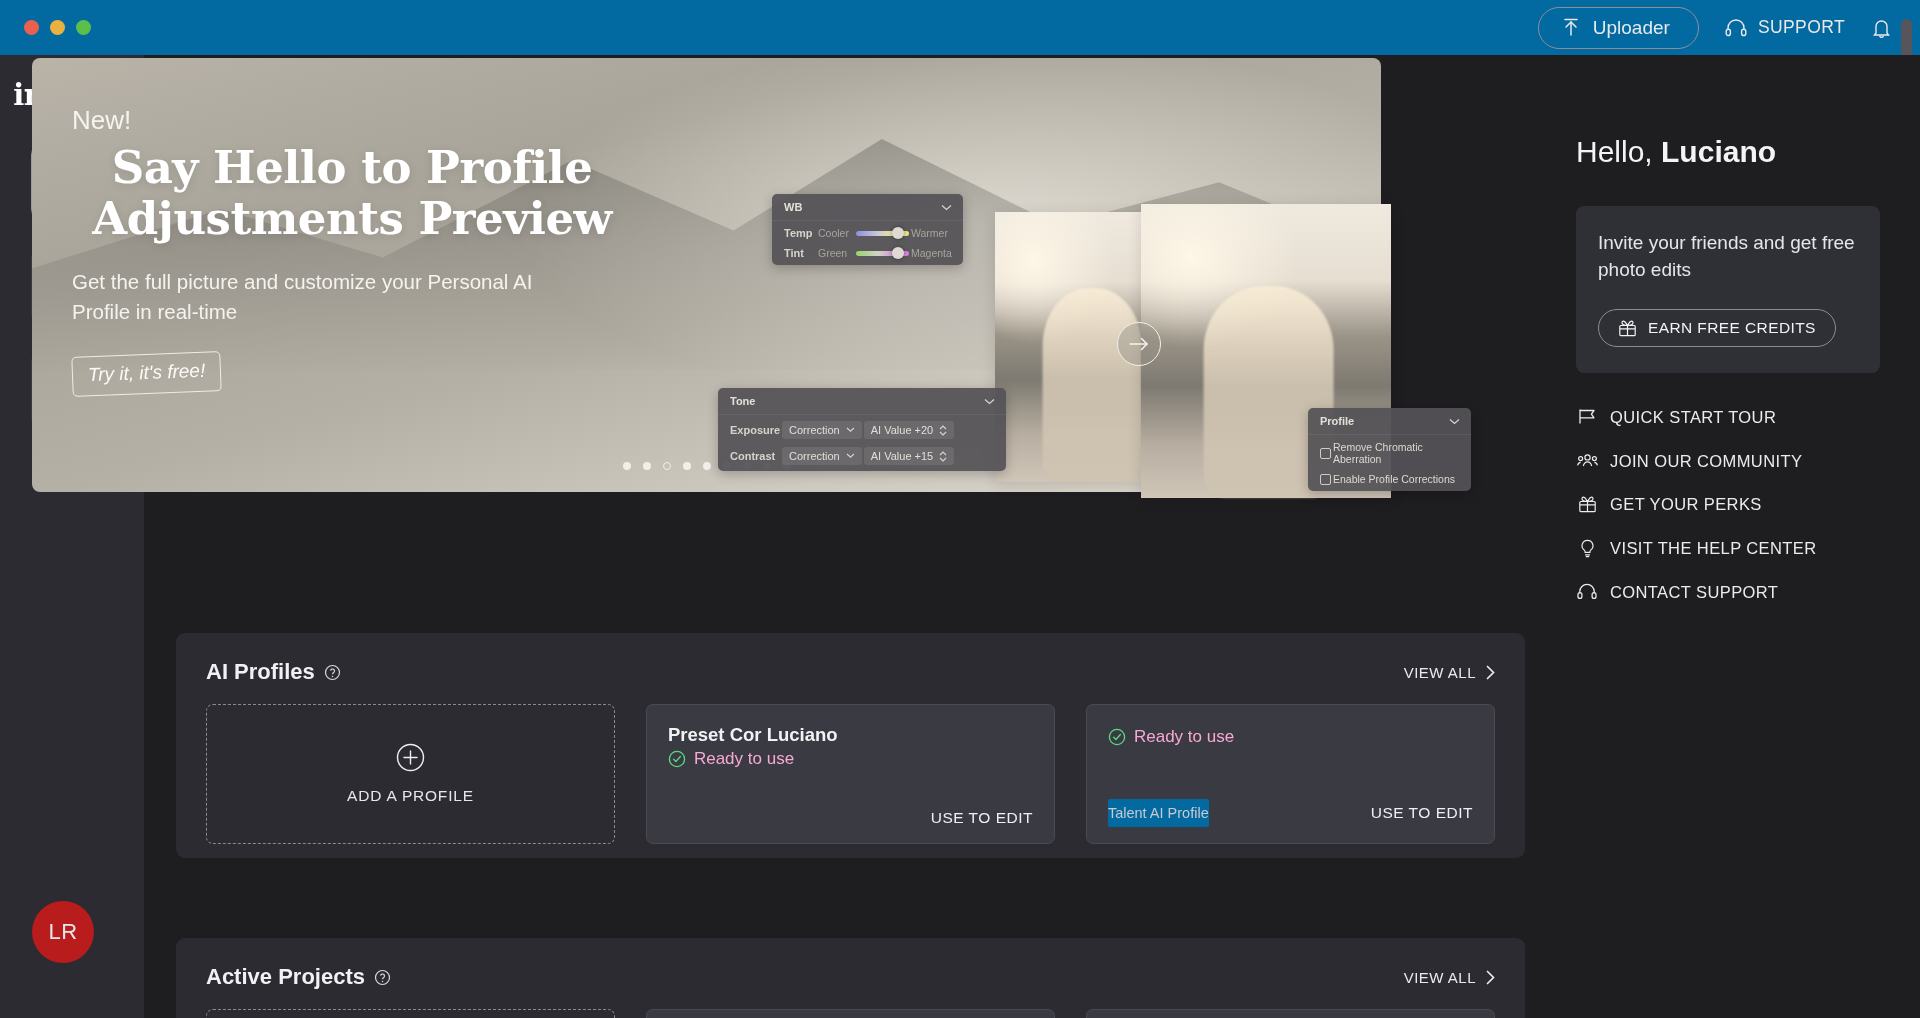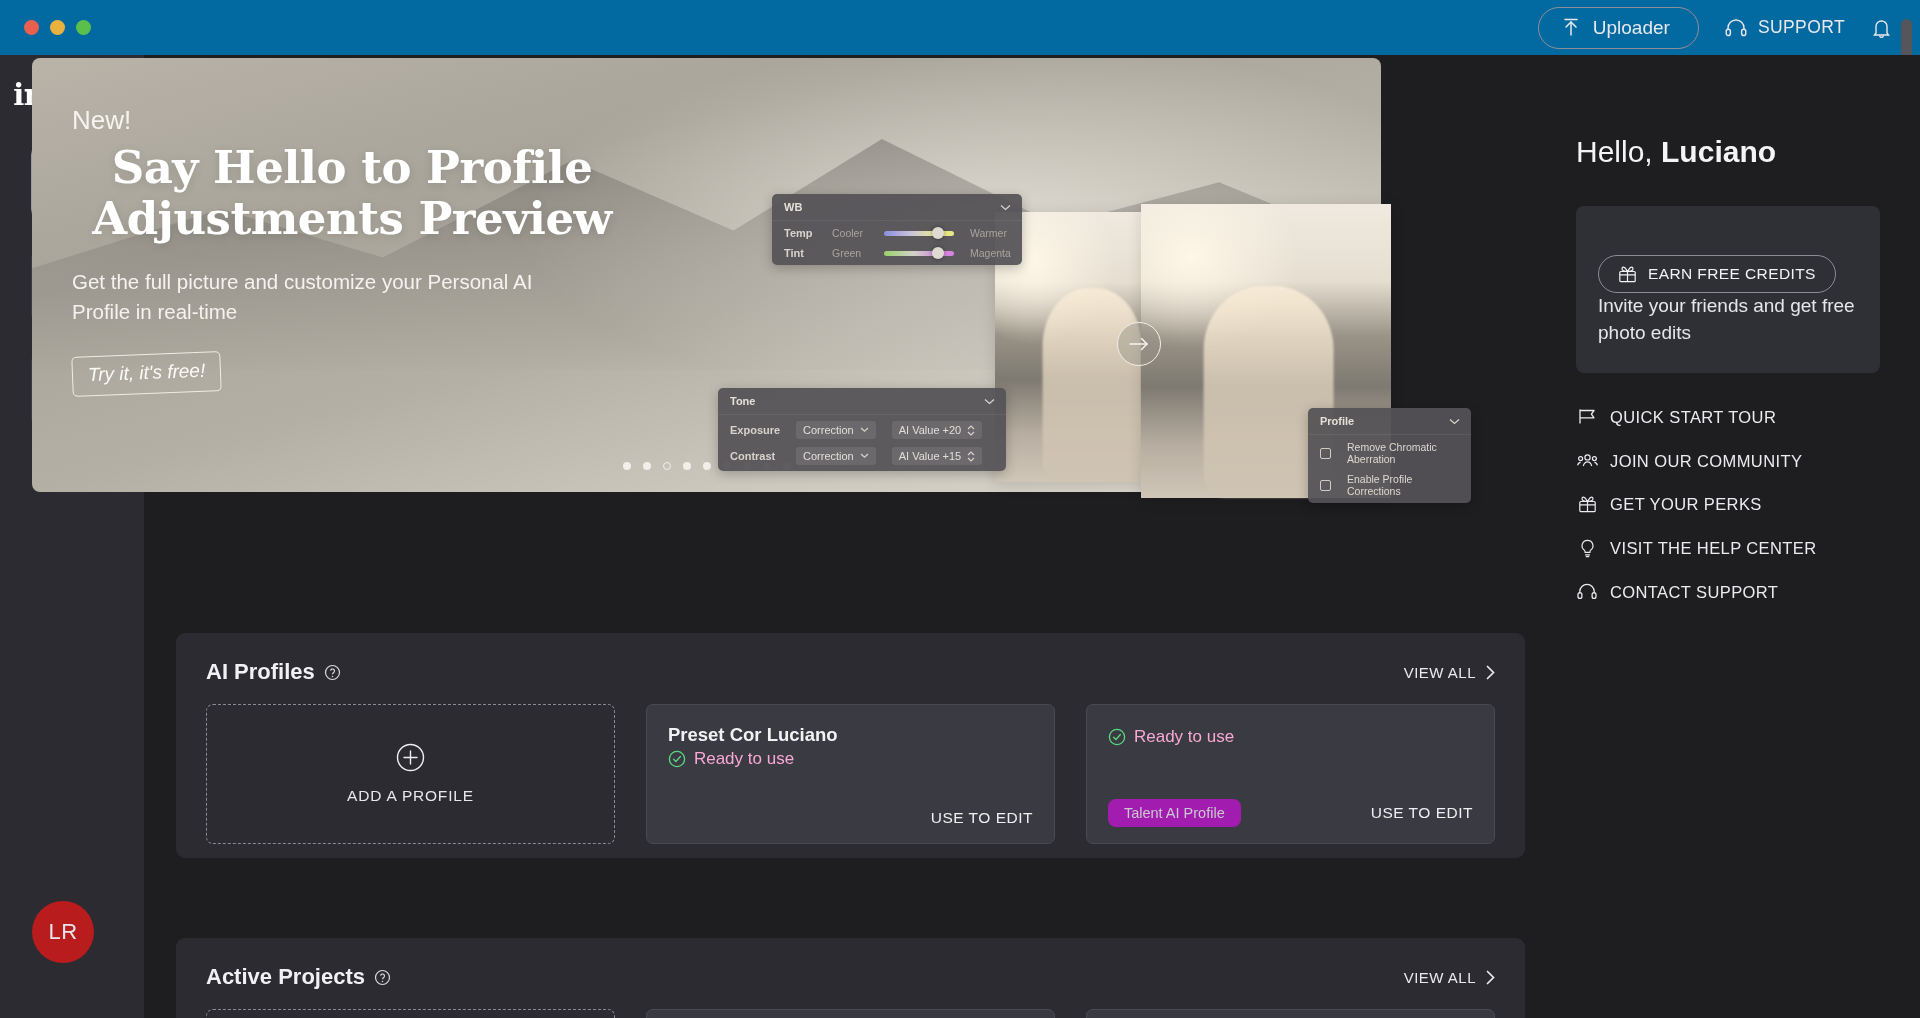--- a/index.html
+++ b/index.html
@@ -108,33 +108,33 @@
   }
   .lr-panel {
     position: absolute; background: rgba(84,82,86,.93); border-radius: 5px; z-index: 6;
     box-shadow: 0 3px 12px rgba(0,0,0,.24); color: #ded9d2; overflow: hidden;
   }
   .lr-head {
     display: flex; align-items: center; justify-content: space-between;
     padding: 7px 11px 7px 12px; font-size: 11px; font-weight: 700; color: #e4e0d8;
     border-bottom: 1px solid rgba(255,255,255,.07);
   }
-  .lr-row { display: flex; align-items: center; padding: 6px 12px; font-size: 11px; gap: 16px; }
+  .lr-row { display: flex; align-items: center; padding: 6px 12px; font-size: 11px; gap: 2px; }
   .lr-label { font-weight: 700; color: #d8d3cb; }
   .slider-track { height: 5px; border-radius: 3px; position: relative; flex: 1; }
   .slider-knob {
     position: absolute; width: 12px; height: 12px; border-radius: 50%;
     background: #dedad2; top: -3.5px; box-shadow: 0 0 4px rgba(0,0,0,.4);
   }
   .sel {
     background: rgba(120,118,120,.55); border-radius: 3px; padding: 3px 7px;
     display: flex; align-items: center; gap: 6px; font-size: 11px; color: #e2ded7;
   }
   .chk { width: 11px; height: 11px; border: 1.3px solid #cfcac2; border-radius: 2px; flex: none; }
-  #panel-wb   { left: 772px; top: 194px; width: 250px; }
+  #panel-wb   { left: 772px; top: 194px; width: 191px; }
   #panel-tone { left: 718px; top: 388px; width: 288px; }
   #panel-prof { left: 1308px; top: 408px; width: 163px; }
   #dots { position: absolute; bottom: 22px; left: 0; width: 100%; display: flex; justify-content: center; gap: 12px; z-index: 5; }
   .cdot { width: 8px; height: 8px; border-radius: 50%; background: #f2efe9; cursor: pointer; }
   .cdot.active { background: transparent; border: 1.3px solid #f2efe9; }
   
   .section {
     position: absolute; left: 176px; width: 1349px;
     background: #2b2b31; border-radius: 9px;
   }
@@ -152,22 +152,22 @@
   .card.add {
     border: 1.6px dashed #8a8a92; display: flex; flex-direction: column;
     align-items: center; justify-content: center; gap: 15px; cursor: pointer;
   }
   .add-label { color: #e8e8ec; font-size: 15.5px; letter-spacing: .8px; }
   .card.profile { background: #3a3a42; border: 1px solid #4a4a52; padding: 19px 21px; cursor: pointer; }
   .card-title { color: #f2f2f5; font-size: 18.5px; font-weight: 700; }
   .ready { display: flex; align-items: center; gap: 8px; color: #f9a8d4; font-size: 17px; margin-top: 3px; }
   .card-foot { position: absolute; left: 21px; right: 21px; bottom: 16px; display: flex; align-items: center; }
   .badge {
-    background: #a21caf; color: #c9c9d0; font-size: 14.5px;
-    padding: 6px 16px; border-radius: 8px;
+    background: #0369a1; color: #c9c9d0; font-size: 14.5px;
+    padding: 6px 0; border-radius: 2px;
   }
   .use-edit { margin-left: auto; color: #f0f0f3; font-size: 15.5px; letter-spacing: .5px; cursor: pointer; }
   #scrollbar {
     position: absolute; right: 8px; top: 11px; width: 11px; height: 876px;
   }
   #scroll-thumb {
     position: absolute; top: 8px; left: 0; width: 11px; height: 735px;
     background: #55555b; border-radius: 6px; cursor: pointer;
   }
   
@@ -485,31 +485,31 @@
 
 <div id="scrollbar">
   <div id="scroll-thumb"></div>
 </div>
 
 <div id="rightpanel">
   <div id="greeting">
     <span>Hello, </span><b>Luciano</b>
   </div>
   <div id="invite-card">
+    <div id="invite-text">Invite your friends and get free photo edits</div>
     <div id="earn-btn">
       <span>
         <svg width="19" height="18" viewBox="0 0 19 18" fill="none" stroke="#f3f3f6" stroke-width="1.2">
           <rect x="1.8" y="6.5" width="15.4" height="10.2" rx="1"></rect>
             <path d="M1.8 9.8h15.4M9.5 6.5v10.2"></path>
           <path d="M9.5 6.5C8.2 4.6 7.2 1.6 5.2 2.1c-1.7.4-1.6 3 .4 3.7 1.2.4 2.7.7 3.9.7zM9.5 6.5c1.3-1.9 2.3-4.9 4.3-4.4 1.7.4 1.6 3-.4 3.7-1.2.4-2.7.7-3.9.7z"></path>
         </svg>
       </span>
       <span>EARN FREE CREDITS</span>
     </div>
-    <div id="invite-text">Invite your friends and get free photo edits</div>
   </div>
   <div id="links">
     <div class="link-row">
       <span class="link-ico">
         <svg width="19" height="17" viewBox="0 0 19 17" fill="none" stroke="#ececf0" stroke-width="1.3" stroke-linejoin="round">
             <path d="M2 1.5v14"></path>
             <path d="M2 2.5h14l-2.6 3.6L16 9.8H2"></path>
           </svg>
       </span>
       <span class="link-label">QUICK START TOUR</span>

